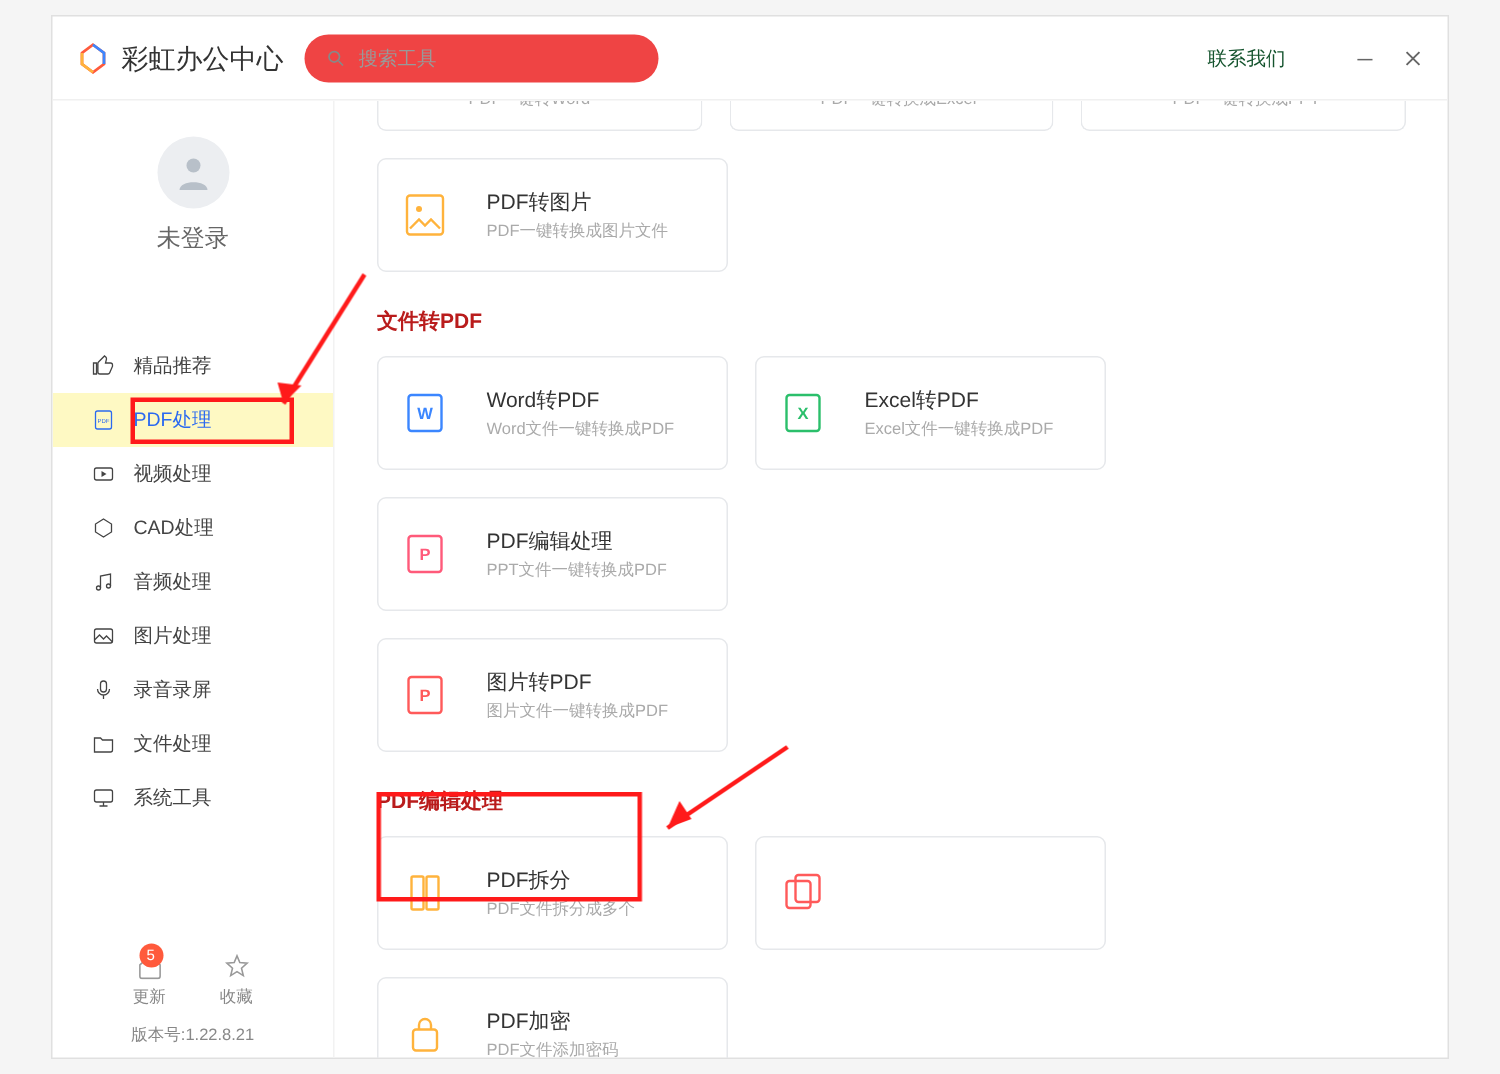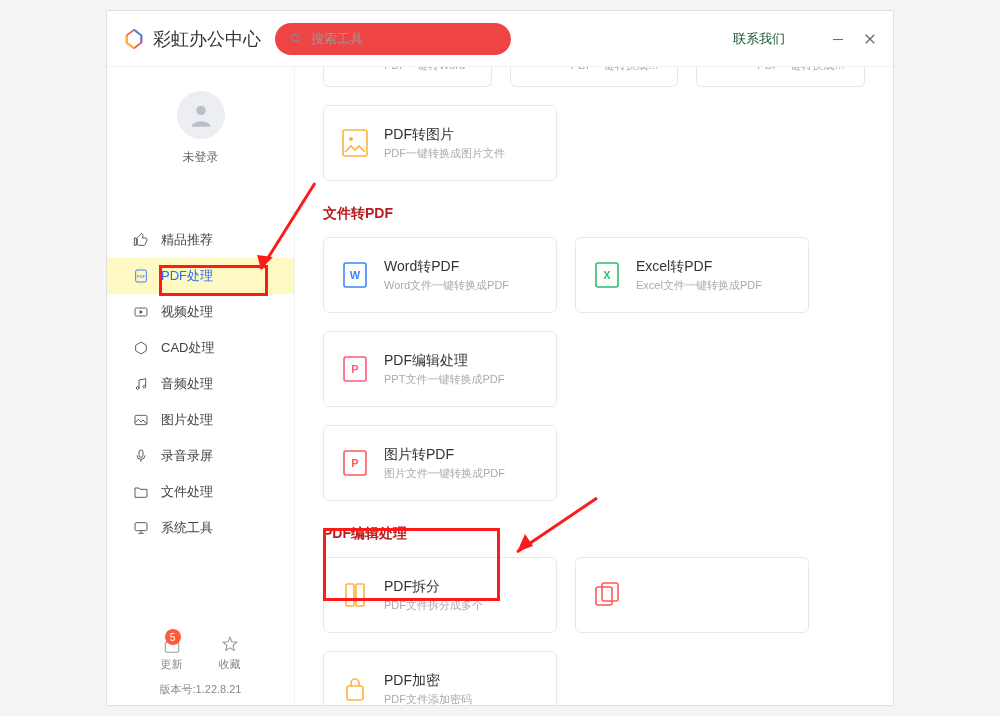--- a/index.html
+++ b/index.html
@@ -4,21 +4,21 @@
 <style>
 * { margin: 0; padding: 0; box-sizing: border-box; }
 body {
   font-family: "Microsoft YaHei", -apple-system, sans-serif;
   background: #f5f5f5;
   width: 1000px;
   height: 716px;
   overflow: hidden;
 }
 .app-window {
-  width: 788px;
+  width: 932px;
   height: 696px;
   background: #fff;
   margin: 10px auto;
   border: 1px solid #e0e0e0;
   display: flex;
   flex-direction: column;
   position: relative;
   overflow: hidden;
 }
 .titlebar {
@@ -54,21 +54,21 @@
 .search-input::placeholder { color: #999; }
 .titlebar-spacer { flex: 1; }
 .contact-us { font-size: 13px; color: #14532d; cursor: pointer; margin-right: 32px; }
 .win-controls { display: flex; gap: 18px; }
 .win-btn { width: 14px; height: 14px; cursor: pointer; color: #666; display: flex; align-items: center; justify-content: center; font-size: 14px; }
 .body-row { display: flex; flex: 1; overflow: hidden; }
 .sidebar { width: 188px; display: flex; flex-direction: column; border-right: 1px solid #f2f2f2; }
 .user-section { padding: 24px 0 16px; display: flex; flex-direction: column; align-items: center; gap: 10px; }
 .avatar { width: 48px; height: 48px; border-radius: 50%; background: #eceef1; display: flex; align-items: center; justify-content: center; }
 .avatar svg { width: 28px; height: 28px; color: #b8c0c9; }
-.user-status { font-size: 12px; color: #666; }
+.user-status { font-size: 16px; color: #666; }
 .nav-list { padding: 40px 0 8px; }
 .nav-item {
   height: 36px;
   display: flex;
   align-items: center;
   padding: 0 0 0 26px;
   gap: 12px;
   cursor: pointer;
   font-size: 13px;
   color: #444;
@@ -112,21 +112,21 @@
 .section-title { font-size: 14px; color: #b91c1c; font-weight: 600; margin: 24px 0 14px; }
 .card-row { display: flex; gap: 18px; flex-wrap: wrap; }
 .card {
   width: 234px;
   height: 76px;
   border: 1px solid #e6e8eb;
   border-radius: 6px;
   display: flex;
   align-items: center;
   padding: 0 14px;
-  gap: 12px;
+  gap: 24px;
   cursor: pointer;
 }
 .card-icon {
   width: 34px;
   height: 34px;
   display: flex;
   align-items: center;
   justify-content: center;
   flex-shrink: 0;
 }

